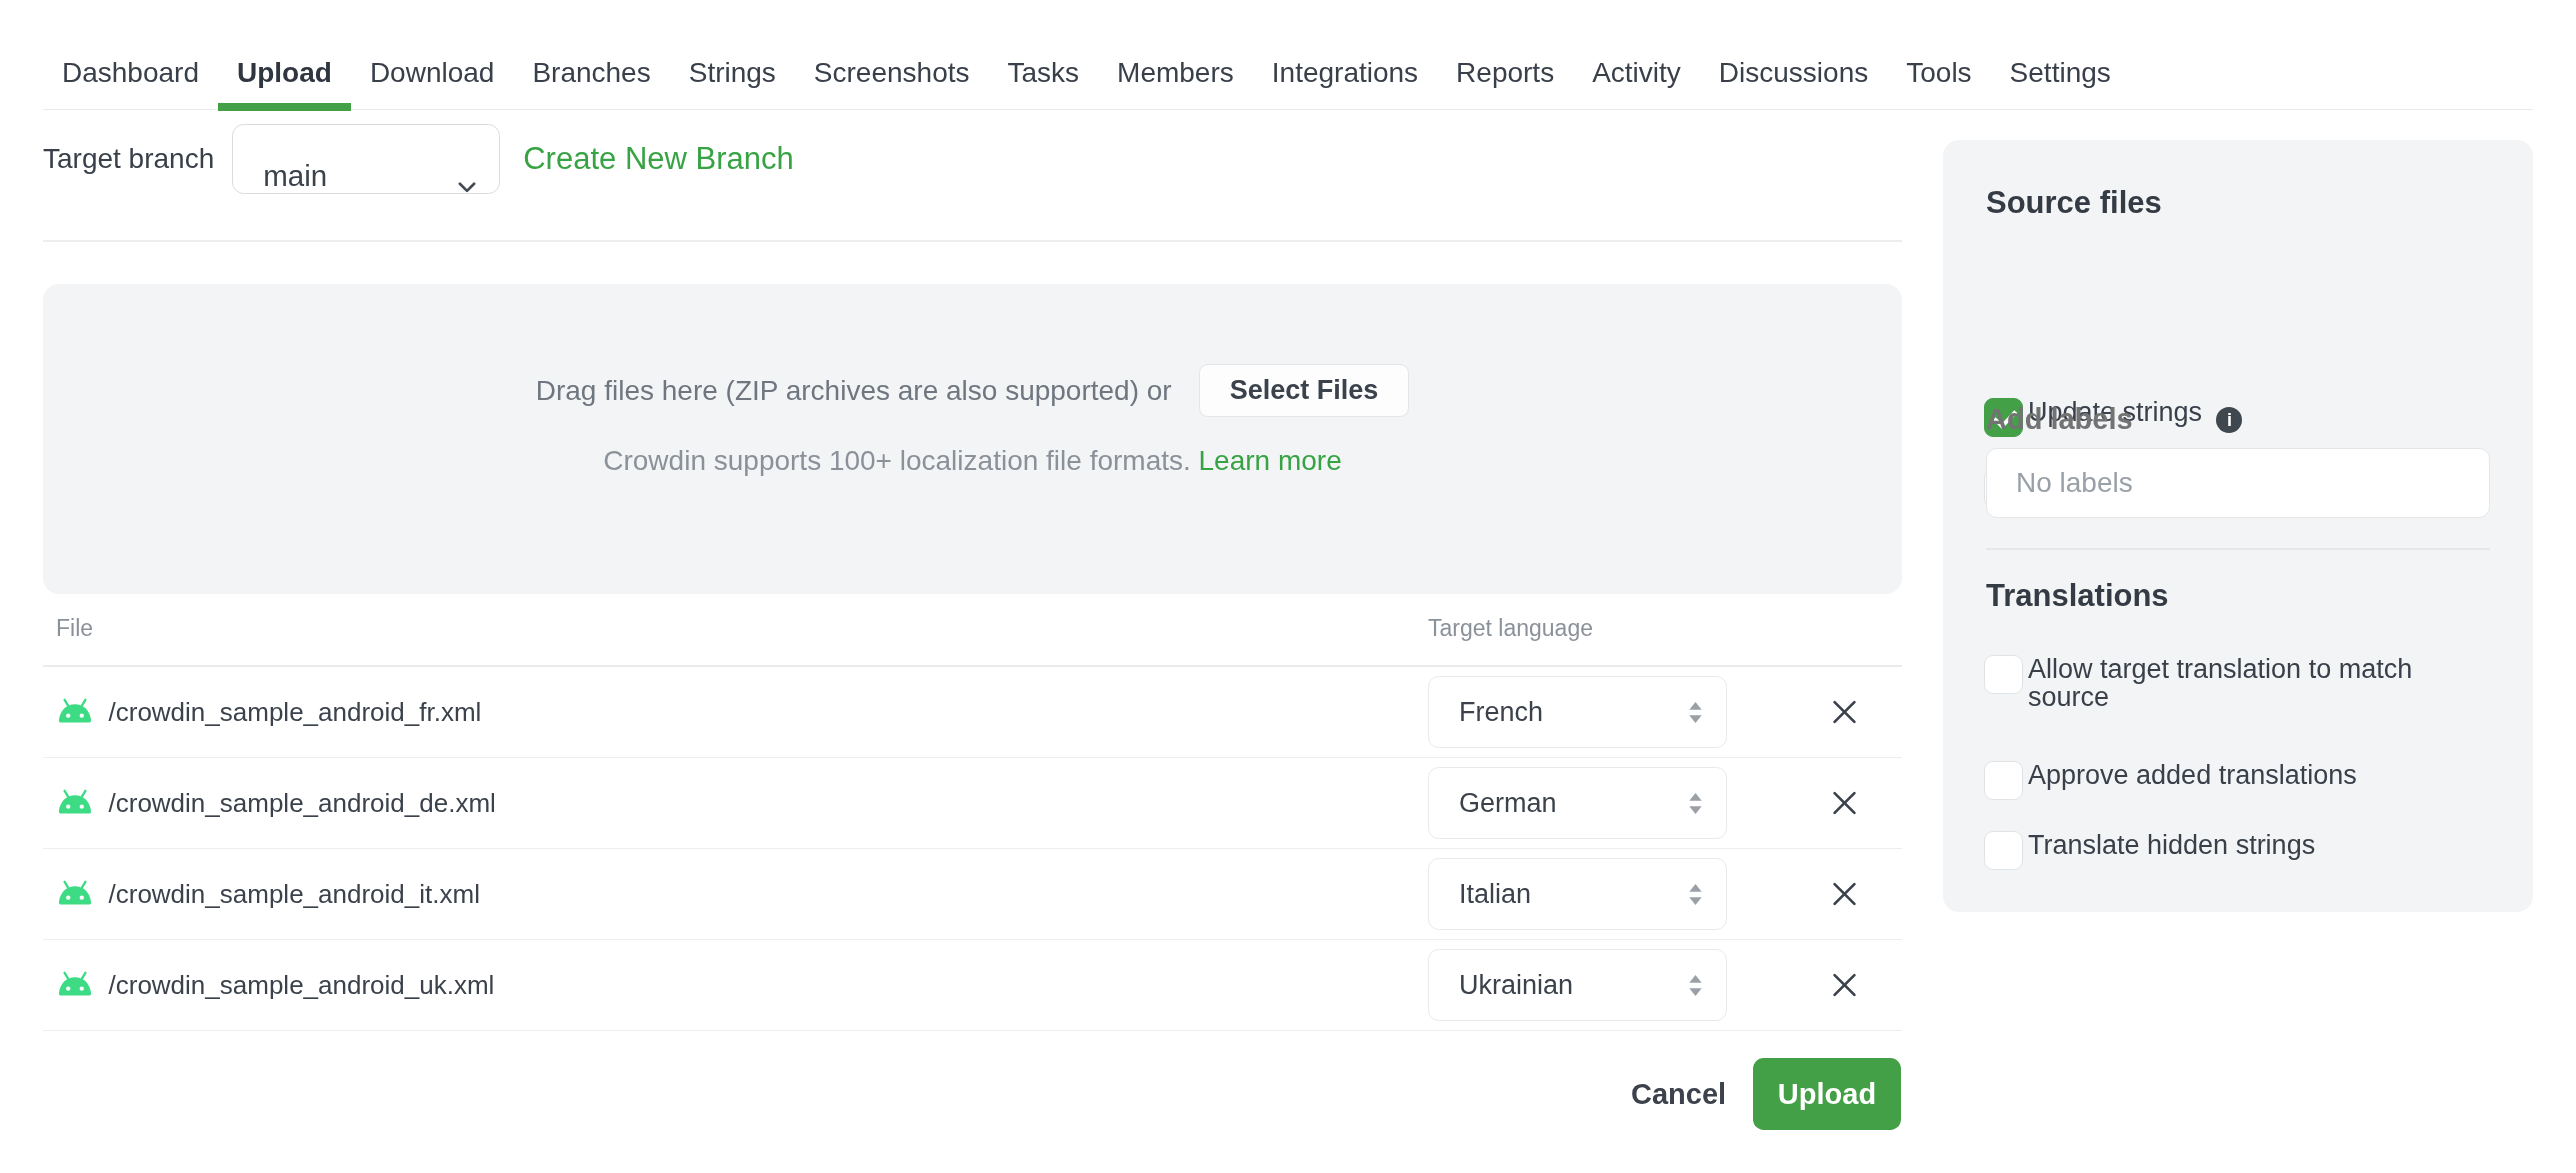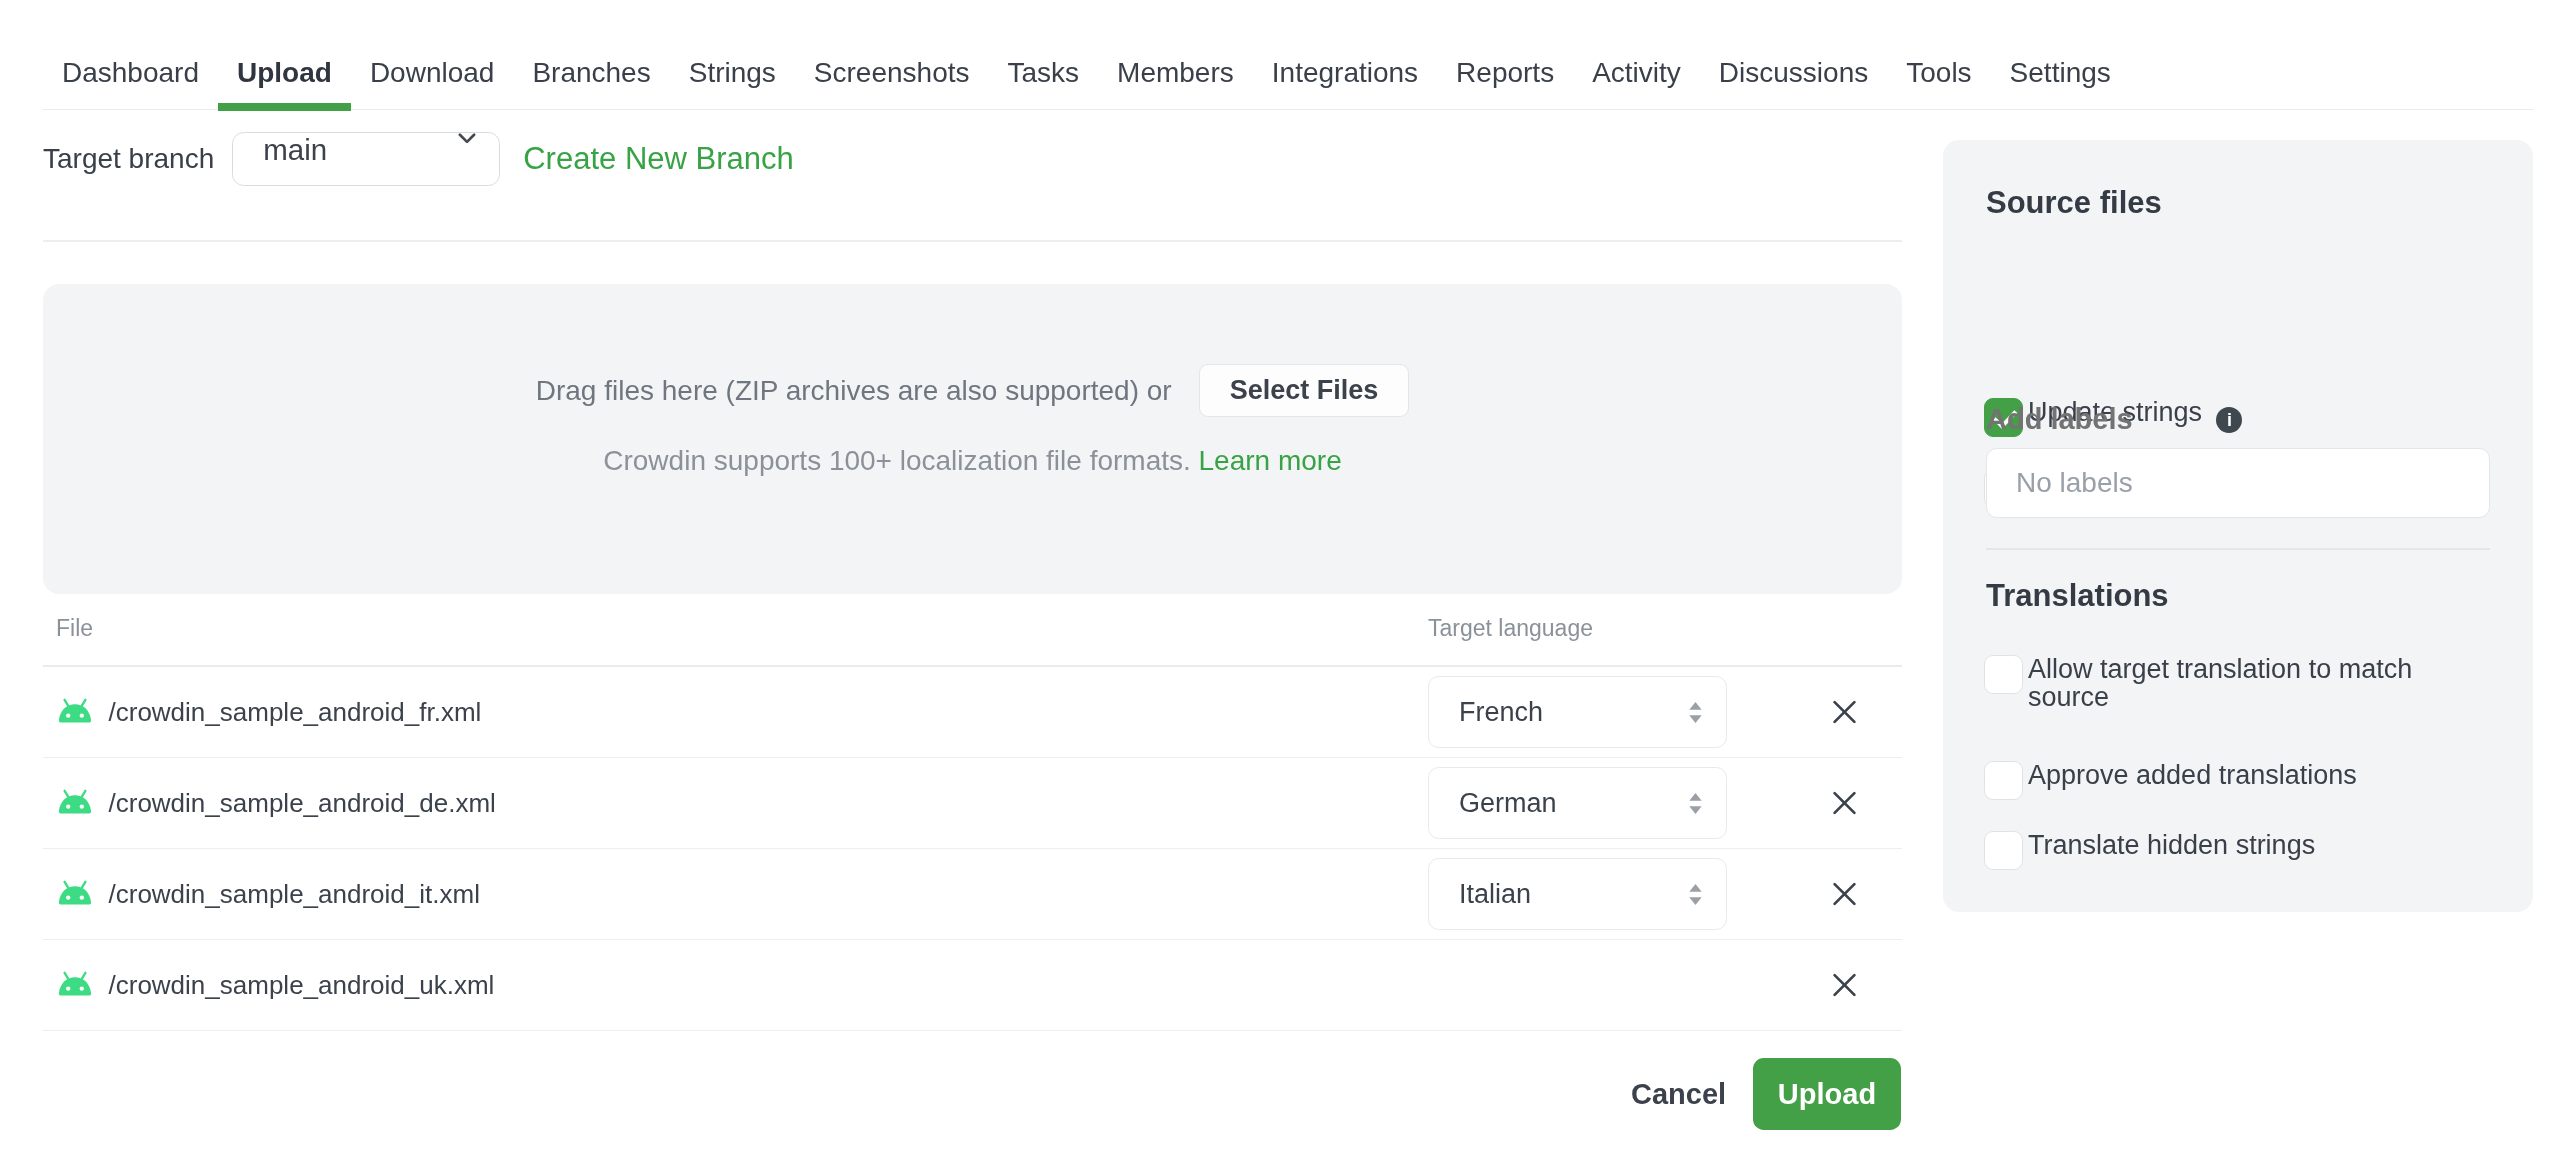--- a/index.html
+++ b/index.html
@@ -12,22 +12,22 @@
             border-bottom: 1.8px solid #e9ebed; display: flex; align-items: flex-end; }
   .nav-item { position: relative; display: inline-block; padding: 0 19px 19.7px;
               font-size: 28px; font-weight: 500; color: #39404a; text-decoration: none; cursor: pointer; }
   .nav-item.active { font-weight: 700; color: #2f3640; }
   .nav-item.active::after { content: ''; position: absolute; left: 0; right: 0; bottom: -1.8px;
               height: 8px; background: #43a047; }
 
   
   .branch-row { position: absolute; left: 43px; top: 124px; height: 70px; display: flex; align-items: center; }
   .branch-label { font-size: 28px; font-weight: 500; color: #39404a; margin-right: 18px; }
-  .branch-select { width: 268px; height: 54px; background: #fff; border: 1.8px solid #d9dcdf;
-                   border-radius: 11.6px; display: flex; align-items: flex-start; justify-content: space-between;
+  .branch-select { width: 268px; height: 70px; background: #fff; border: 1.8px solid #d9dcdf;
+                   border-radius: 11.6px; display: flex; align-items: flex-end; justify-content: space-between;
                    padding: 0 23px 0 30px; cursor: pointer; }
   .branch-select .sel-text { font-size: 29.5px; color: #3b424c; }
   .create-branch { margin-left: 23px; font-size: 31px; font-weight: 500; color: #38a345;
                    text-decoration: none; cursor: pointer; }
 
   .divider-1 { position: absolute; left: 43px; top: 240px; width: 1859px; height: 1.8px; background: #eceef0; }
 
   
   .dropzone { position: absolute; left: 43px; top: 284px; width: 1859px; height: 310px;
               background: #f3f4f6; border-radius: 16px; }
@@ -220,20 +220,27 @@
       </div>
       <div class="file-row">
         <svg class="android-icon" viewBox="0 0 42 31">
           <path d="M21 7 C11.5 7 4.3 14 3.2 24.6 C3 26 4.2 27.2 5.7 27.2 L36.3 27.2 C37.8 27.2 39 26 38.8 24.6 C37.7 14 30.5 7 21 7 Z" fill="#3ddc84"></path>
           <line x1="13.5" y1="8.6" x2="9.5" y2="2" stroke="#3ddc84" stroke-width="2.6" stroke-linecap="round"></line>
           <line x1="28.5" y1="8.6" x2="32.5" y2="2" stroke="#3ddc84" stroke-width="2.6" stroke-linecap="round"></line>
           <circle cx="13.5" cy="19.5" r="2.4" fill="#ffffff"></circle>
           <circle cx="28.5" cy="19.5" r="2.4" fill="#ffffff"></circle>
         </svg>
         <span class="file-name">/crowdin_sample_android_uk.xml</span>
+        <div class="row-select">
+          <span class="sel-text">Ukrainian</span>
+          <svg width="15" height="23" viewBox="0 0 17 26">
+            <polygon points="8.5,1 15.5,10 1.5,10" fill="#9aa0a6"></polygon>
+            <polygon points="1.5,16 15.5,16 8.5,25" fill="#9aa0a6"></polygon>
+          </svg>
+        </div>
         <button class="row-remove">
           <svg width="27" height="27" viewBox="0 0 30 30">
             <line x1="4" y1="4" x2="26" y2="26" stroke="#3b424c" stroke-width="3" stroke-linecap="round"></line>
             <line x1="26" y1="4" x2="4" y2="26" stroke="#3b424c" stroke-width="3" stroke-linecap="round"></line>
           </svg>
         </button>
       </div>
     </div>
 
   <button class="cancel-btn">Cancel</button>

